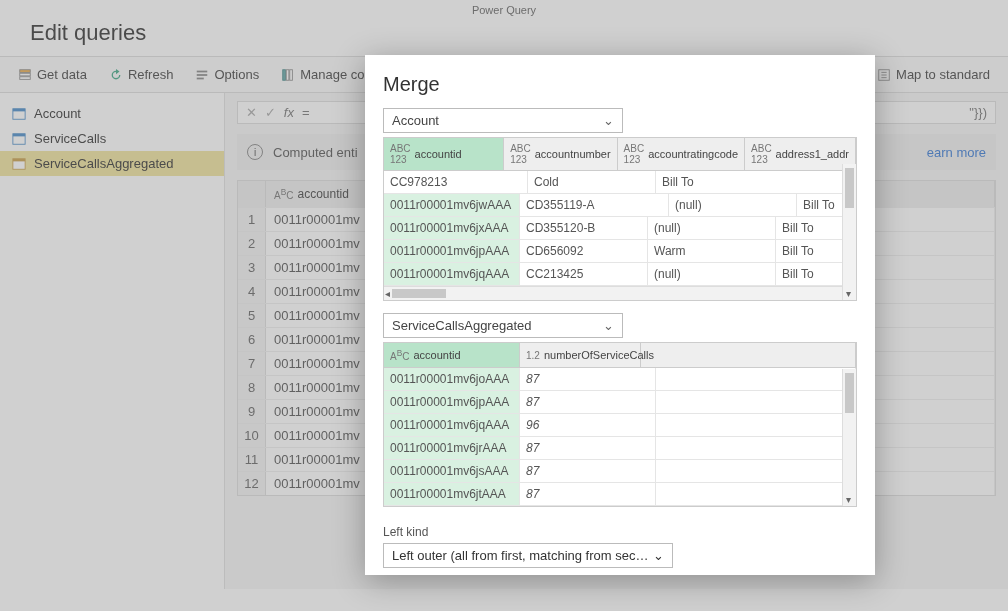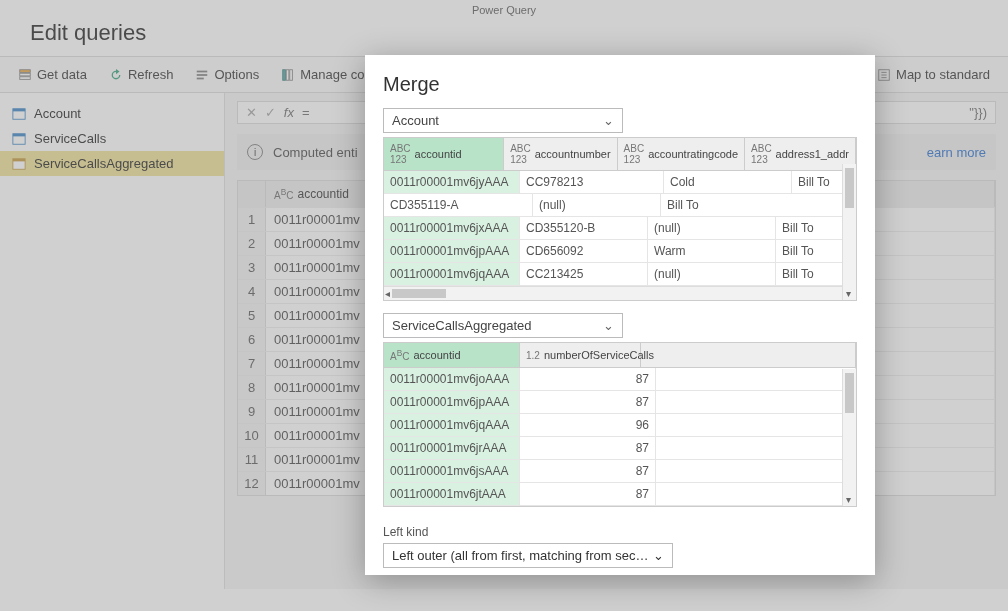--- a/index.html
+++ b/index.html
@@ -37,21 +37,21 @@
   .modal h2 { font-size: 20px; font-weight: 400; color: #333; margin-bottom: 12px; }
   .select { width: 240px; border: 1px solid #bbb; padding: 4px 8px; margin-bottom: 4px; display: flex; justify-content: space-between; align-items: center; color: #444; cursor: pointer; background:#fff; }
   .select .chev { color: #666; }
   .preview { border: 1px solid #ccc; margin-bottom: 12px; position: relative; background:#fff; }
   .pv-head { display: flex; background: #eee; border-bottom: 1px solid #ccc; }
   .pv-head .col { padding: 5px 6px; border-right: 1px solid #ccc; font-size: 11px; color: #444; display:flex; align-items:center; gap:4px; }
   .pv-head .col.key { background: #b8e3c9; }
   .pv-body .row { display: flex; border-bottom: 1px solid #e5e5e5; }
   .pv-body .row .cell { padding: 4px 6px; border-right: 1px solid #e5e5e5; font-size: 12px; color: #555; overflow:hidden; white-space:nowrap; }
   .pv-body .row .cell.key { background: #d9f1e1; }
-  .pv-body .row .cell.num { text-align: right; }
+  .pv-body .row .cell.num { text-align: left; font-style: italic; }
   .tiny { font-size:10px; color:#777; }
   .hscroll { height: 14px; background: #f2f2f2; border-top:1px solid #ddd; position:relative; }
   .hscroll .thumb { position:absolute; left:8px; top:2px; width:54px; height:9px; background:#c8c8c8; }
   .hscroll .arr-l, .hscroll .arr-r { position:absolute; top:1px; font-size:10px; color:#666; }
   .hscroll .arr-l { left:1px; } .hscroll .arr-r { right:1px; }
   .vscroll { position:absolute; right:0; top:26px; bottom:0; width:14px; background:#f2f2f2; border-left:1px solid #ddd; }
   .vscroll .thumb { position:absolute; left:2px; top:4px; width:9px; height:40px; background:#c8c8c8; }
   .vscroll .arr-d { position:absolute; bottom:1px; left:3px; font-size:10px; color:#666; }
   .jk-label { font-size: 12px; color: #555; margin-top: 6px; }
   .jk-sel { width: 290px; border: 1px solid #bbb; padding: 4px 8px; margin-top: 4px; display:flex; justify-content:space-between; align-items:center; cursor:pointer; }
@@ -235,26 +235,26 @@
           <span class="tiny">ABC<br>123</span>
           <span>accountratingcode</span>
         </div>
       <div class="col" style="flex:1">
           <span class="tiny">ABC<br>123</span>
           <span>address1_addr</span>
         </div>
     </div>
     <div class="pv-body">
       <div class="row">
-          <div class="cell key" style="width:136px">0011r00001mv6jyAAA</div>
           <div class="cell" style="width:144px">CC978213</div>
           <div class="cell" style="width:128px">Cold</div>
           <div class="cell" style="flex:1">Bill To</div>
         </div>
       <div class="row">
+          <div class="cell key" style="width:136px">0011r00001mv6jwAAA</div>
           <div class="cell" style="width:149px">CD355119-A</div>
           <div class="cell" style="width:128px">(null)</div>
           <div class="cell" style="flex:1">Bill To</div>
         </div>
       <div class="row">
           <div class="cell key" style="width:136px">0011r00001mv6jxAAA</div>
           <div class="cell" style="width:128px">CD355120-B</div>
           <div class="cell" style="width:128px">(null)</div>
           <div class="cell" style="flex:1">Bill To</div>
         </div>

